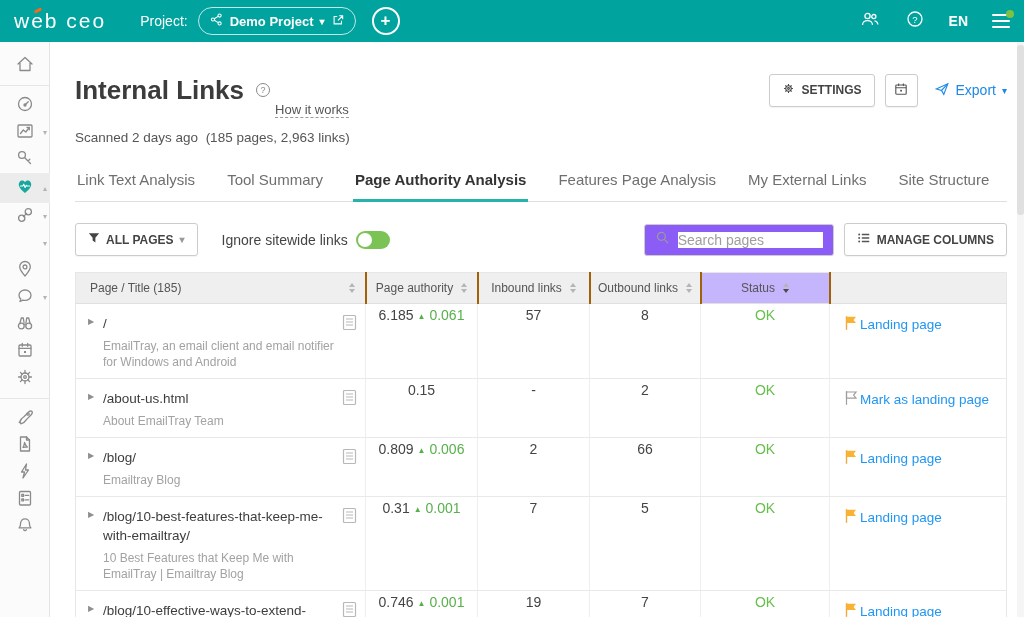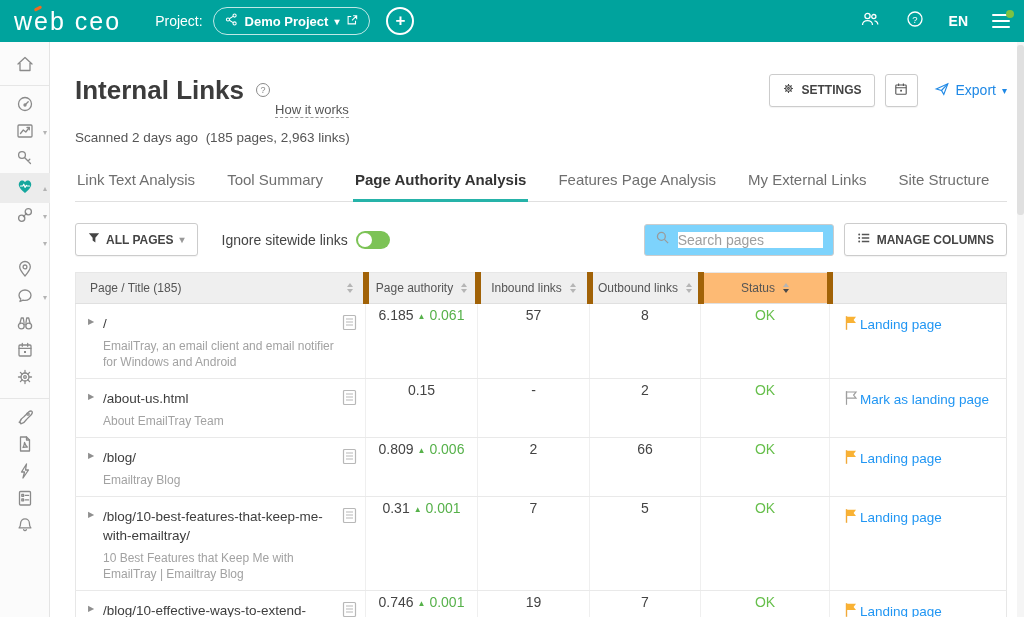--- a/index.html
+++ b/index.html
@@ -1,20 +1,20 @@
 <!DOCTYPE html>
 <html><head>
 <meta charset="utf-8">
 <style>
   * { margin:0; padding:0; box-sizing:border-box; }
   html,body { width:1024px; height:617px; overflow:hidden; font-family:"Liberation Sans", sans-serif; background:#fff; }
 
   
   .topbar { position:fixed; top:0; left:0; width:1024px; height:42px; background:#00a39d; display:flex; align-items:center; padding:0 14px; z-index:30; }
-  .logo { position:relative; color:#fff; font-size:25px; letter-spacing:2px; font-weight:500; margin-right:34px; }
+  .logo { position:relative; color:#fff; font-size:21px; letter-spacing:2px; font-weight:500; margin-right:34px; }
   .logo::after { content:""; position:absolute; left:20px; top:0px; width:8px; height:3px; background:#f26a1e; border-radius:2px; transform:rotate(-28deg); }
   .project-label { color:#fff; font-size:14px; margin-right:10px; }
   .project-pill { display:flex; align-items:center; gap:6px; border:1px solid rgba(255,255,255,.75); border-radius:16px; height:28px; padding:0 10px; color:#fff; font-size:13px; font-weight:bold; cursor:pointer; }
   .plus-btn { width:28px; height:28px; border:2px solid #fff; border-radius:50%; color:#fff; font-size:17px; line-height:24px; text-align:center; margin-left:16px; cursor:pointer; font-weight:bold; }
   .topbar-right { margin-left:auto; display:flex; align-items:center; gap:24px; }
   .lang { color:#fff; font-size:14px; font-weight:bold; }
   .burger { position:relative; width:18px; height:14px; display:flex; flex-direction:column; justify-content:space-between; cursor:pointer; }
   .burger i { display:block; height:2px; background:#fff; border-radius:1px; }
   .burger .dot { position:absolute; top:-4px; right:-4px; width:8px; height:8px; background:#7dc242; border-radius:50%; }
 
@@ -43,29 +43,29 @@
 
   .tabs { display:flex; gap:28px; margin-top:20px; border-bottom:1px solid #e0e0e0; }
   .tab { font-size:15px; color:#6f6f6f; padding:6px 2px 11px; cursor:pointer; }
   .tab.active { color:#333; font-weight:bold; border-bottom:3px solid #26b3a9; margin-bottom:-1px; }
 
   .filter-row { display:flex; align-items:center; margin-top:21px; }
   .toggle-label { font-size:14px; color:#444; margin-left:24px; margin-right:8px; }
   .toggle { width:34px; height:18px; border-radius:9px; background:#7cc356; position:relative; cursor:pointer; }
   .toggle .knob { position:absolute; left:2px; top:2px; width:14px; height:14px; border-radius:50%; background:#fff; }
   .filter-right { margin-left:auto; display:flex; align-items:center; gap:10px; }
-  .search-box { display:flex; align-items:center; gap:8px; width:190px; height:32px; background:#7dd3fc; border:1px solid #ccc; border-radius:3px; padding:0 10px; }
+  .search-box { display:flex; align-items:center; gap:8px; width:190px; height:32px; background:#8b5cf6; border:1px solid #ccc; border-radius:3px; padding:0 10px; }
   .search-box input { border:none; outline:none; flex:1; font-size:14px; color:#444; font-family:"Liberation Sans", sans-serif; width:100%; }
   .search-box input::placeholder { color:#9e9e9e; }
   .caret-down { font-size:10px; color:#999; }
 
   
   table { margin-top:16px; width:932px; border-collapse:collapse; table-layout:fixed; border:1px solid #e7e7e7; }
-  th { background:#efefef; height:31px; font-size:12px; font-weight:normal; color:#555; border-right:6px solid #a16207; border-bottom:1px solid #e0e0e0; }
-  th.sorted { background:#fdba74; }
+  th { background:#efefef; height:31px; font-size:12px; font-weight:normal; color:#555; border-right:2px solid #a16207; border-bottom:1px solid #e0e0e0; }
+  th.sorted { background:#c4b5fd; }
   th .th-inner { display:flex; align-items:center; justify-content:center; gap:8px; }
   th.left .th-inner { justify-content:space-between; padding:0 10px 0 14px; }
   .sort { display:flex; flex-direction:column; gap:2px; }
   .sort i { display:block; width:0; height:0; border-left:3.5px solid transparent; border-right:3.5px solid transparent; }
   .sort .up { border-bottom:4px solid #b5b5b5; }
   .sort .dn { border-top:4px solid #b5b5b5; }
   .sort.active .dn { border-top-color:#4a4a4a; }
   td { vertical-align:top; border-right:1px solid #efefef; border-bottom:1px solid #e9e9e9; background:#fff; font-size:14px; color:#444; }
   td.num { text-align:center; padding-top:3px; }
   td:last-child, th:last-child { border-right:none; }

